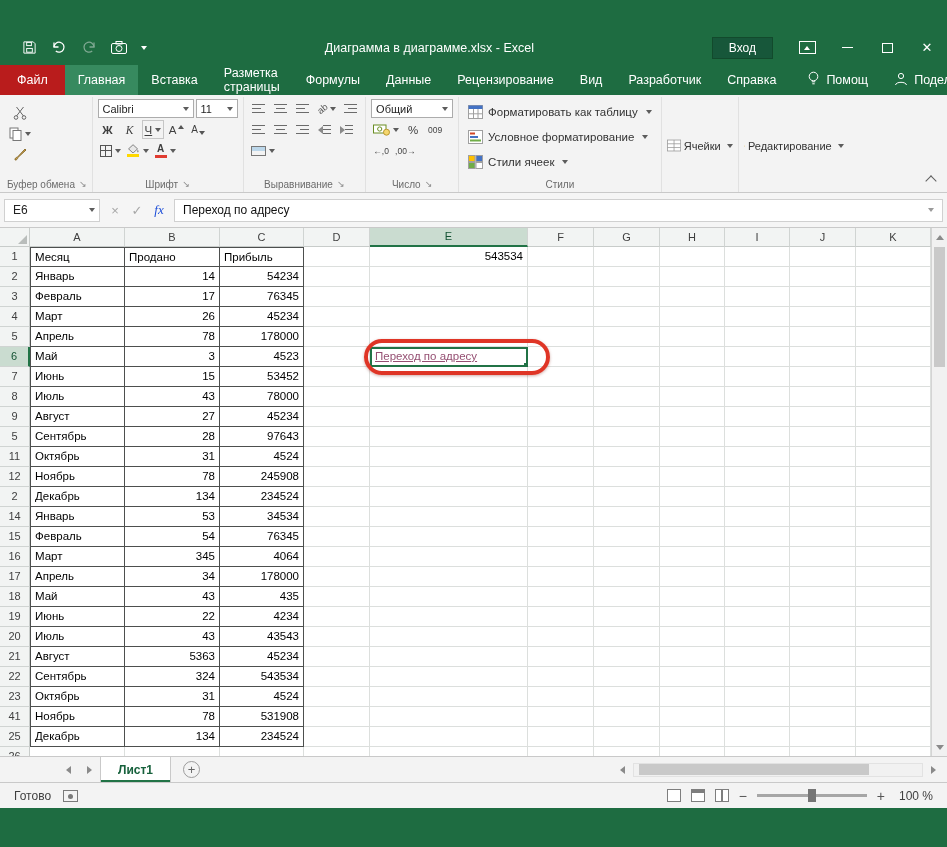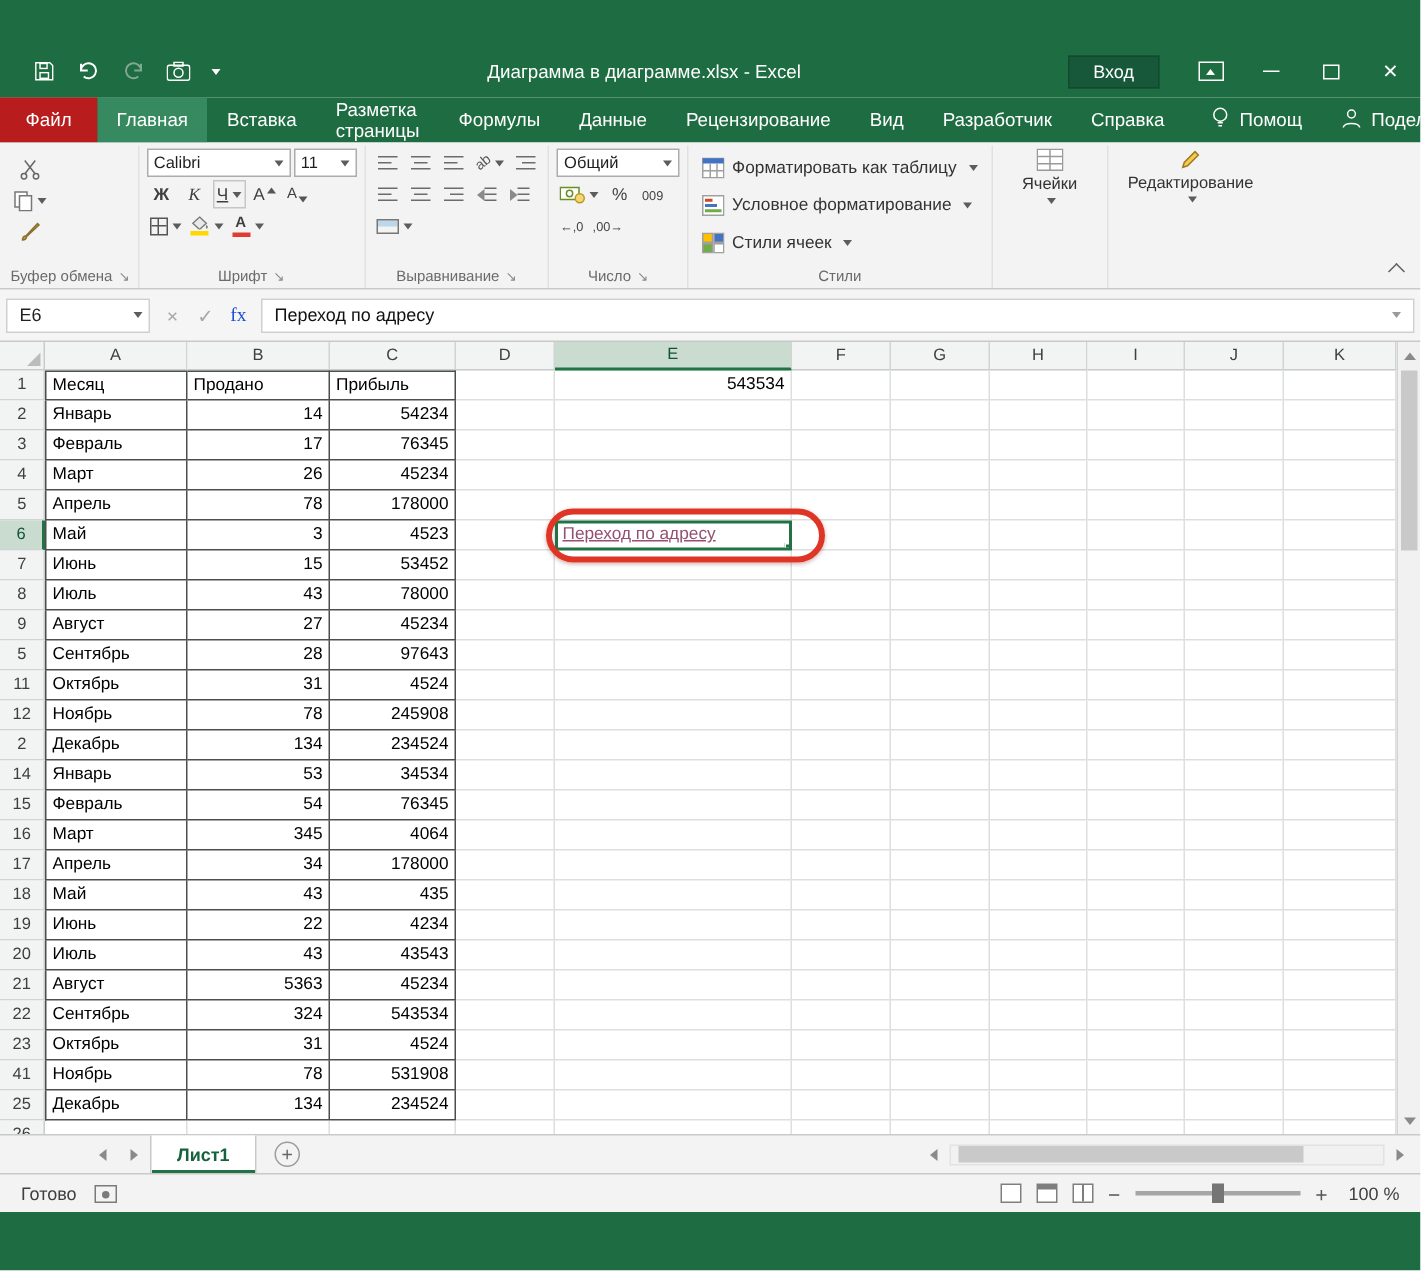--- a/index.html
+++ b/index.html
@@ -33,21 +33,21 @@
   .rg-body{flex:1;display:flex;gap:4px}
   .rg-label{height:15px;display:flex;align-items:center;justify-content:center;gap:4px;font-size:10px;color:#6b6b6b;white-space:nowrap}
   .launch{font-size:9px;color:#8a8a8a;line-height:1}
   .col{display:flex;flex-direction:column;gap:2px}
   .irow{display:flex;align-items:center;gap:2px}
   .sbtn{min-width:20px;height:19px;display:flex;align-items:center;justify-content:center;color:#3f3f3f;font-size:11.5px;padding:0 2px;cursor:default}
   .dd{width:0;height:0;border-left:3px solid transparent;border-right:3px solid transparent;border-top:4px solid #5c5c5c;display:inline-block;margin-left:3px}
   .combo{background:#fff;border:1px solid #acacac;height:19px;display:flex;align-items:center;font-size:11px;color:#1f1f1f;padding:0 4px}
   .combo .dd{margin-left:auto}
   .bigbtn{width:54px;display:flex;flex-direction:column;align-items:center;justify-content:flex-start;gap:2px;font-size:11px;color:#333;padding-top:3px}
-  .bigv{width:66px;display:flex;flex-direction:column;align-items:center;justify-content:flex-start;gap:3px;font-size:11px;color:#333}
+  .bigv{width:66px;display:flex;align-items:center;justify-content:flex-start;gap:3px;font-size:11px;color:#333}
   .stylebtn{display:flex;align-items:center;gap:5px;height:23px;font-size:11.5px;color:#333;padding:0 4px;white-space:nowrap}
   .boldg{font-weight:700}
   .italg{font-style:italic;font-family:"Liberation Serif",serif}
   .ubox{border:1px solid #c6c6c6}
   .grid-ico{width:12px;height:12px;border:1px solid #555;background:linear-gradient(#555,#555) 50% 0/1px 100% no-repeat,linear-gradient(#555,#555) 0 50%/100% 1px no-repeat;display:inline-block}
   .col-ico{display:inline-flex;flex-direction:column;align-items:center;line-height:1}
   .col-ico .bar{width:12px;height:3px;display:block;margin-top:1px}
   .tup{width:0;height:0;border-left:3px solid transparent;border-right:3px solid transparent;border-bottom:4px solid #555;display:inline-block;margin-left:1px;margin-bottom:6px}
   .tdn{width:0;height:0;border-left:3px solid transparent;border-right:3px solid transparent;border-top:4px solid #555;display:inline-block;margin-left:1px;margin-top:6px}
   .lineico{width:13px;height:10px;display:inline-block;background:linear-gradient(#6b6b6b,#6b6b6b) 0 0/13px 1.4px no-repeat,linear-gradient(#6b6b6b,#6b6b6b) 0 4.2px/9px 1.4px no-repeat,linear-gradient(#6b6b6b,#6b6b6b) 0 8.4px/13px 1.4px no-repeat}
@@ -57,21 +57,21 @@
   .rotab{display:inline-block;transform:rotate(-40deg);font-size:9.5px;color:#555}
   .smalltxt{font-size:8.5px;color:#444;letter-spacing:0}
   .collapse{position:absolute;right:12px;bottom:7px;width:8px;height:8px;border-left:1.6px solid #5f5f5f;border-top:1.6px solid #5f5f5f;transform:rotate(45deg)}
 
   
   .fxrow{height:35px;background:#f5f5f5;border-bottom:1px solid #c9c9c9;display:flex;align-items:center;padding:0 2px}
   .namebox{width:96px;height:23px;background:#fff;border:1px solid #d0d0d0;display:flex;align-items:center;font-size:12px;color:#222;padding:0 4px 0 8px;margin-left:2px}
   .namebox .dd{margin-left:auto}
   .fxbtns{display:flex;align-items:center;gap:2px;padding:0 5px}
   .fxb{width:20px;text-align:center;color:#a6a6a6;font-size:13px}
-  .fxb.fx{color:#1d4ed8;font-family:"Liberation Serif",serif;}
+  .fxb.fx{color:#1d4ed8;font-family:"Liberation Serif",serif;font-style:italic}
   .fxfield{flex:1;height:23px;background:#fff;border:1px solid #d0d0d0;display:flex;align-items:center;font-size:12px;color:#111;padding:0 8px;margin-right:2px}
   .fxfield .dd{margin-left:auto;border-top-color:#9a9a9a}
 
   
   .sheetwrap{flex:1;display:flex;overflow:hidden;background:#fff}
   .gridcol{flex:1;overflow:hidden;position:relative}
   .chrow{display:flex;height:19px}
   .corner{width:30px;background:#f2f4f3;border-right:1px solid #c8ccca;border-bottom:1px solid #c8ccca;position:relative;flex:none}
   .corner:after{content:"";position:absolute;right:2px;bottom:2px;border-style:solid;border-width:0 0 9px 9px;border-color:transparent transparent #b9bdbb transparent}
   .colhdr{height:19px;flex:none;border-right:1px solid #d0d4d2;border-bottom:1px solid #c8ccca;background:#f2f4f3;font-size:11px;color:#3f3f3f;text-align:center;line-height:18px}

